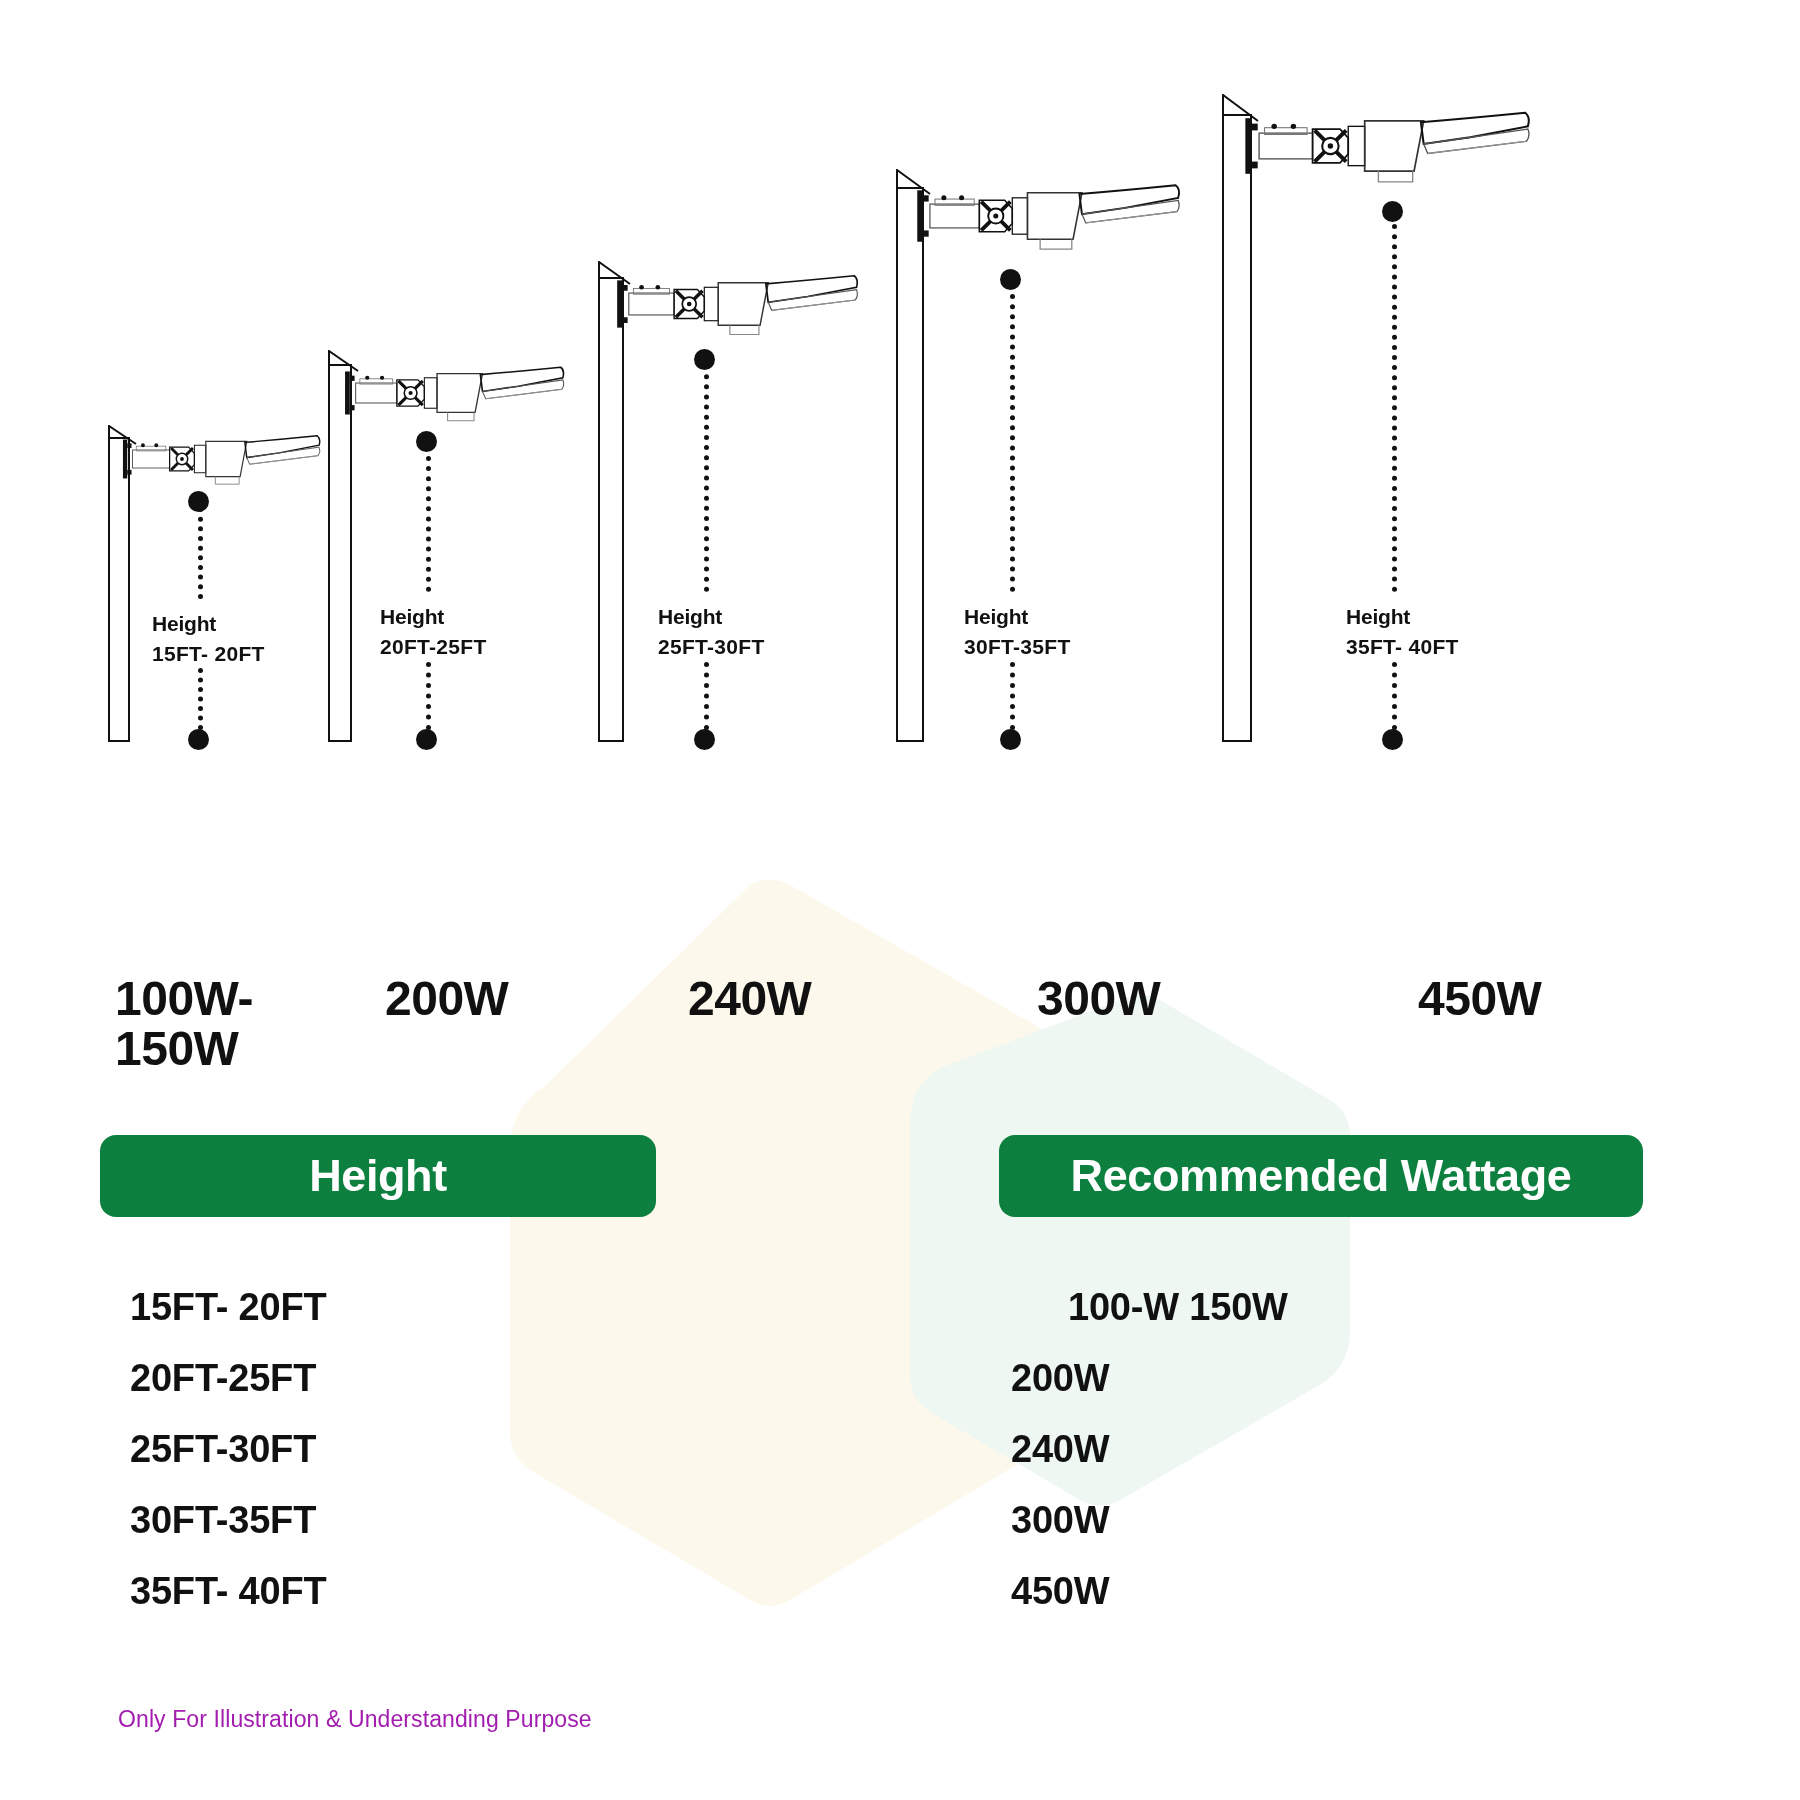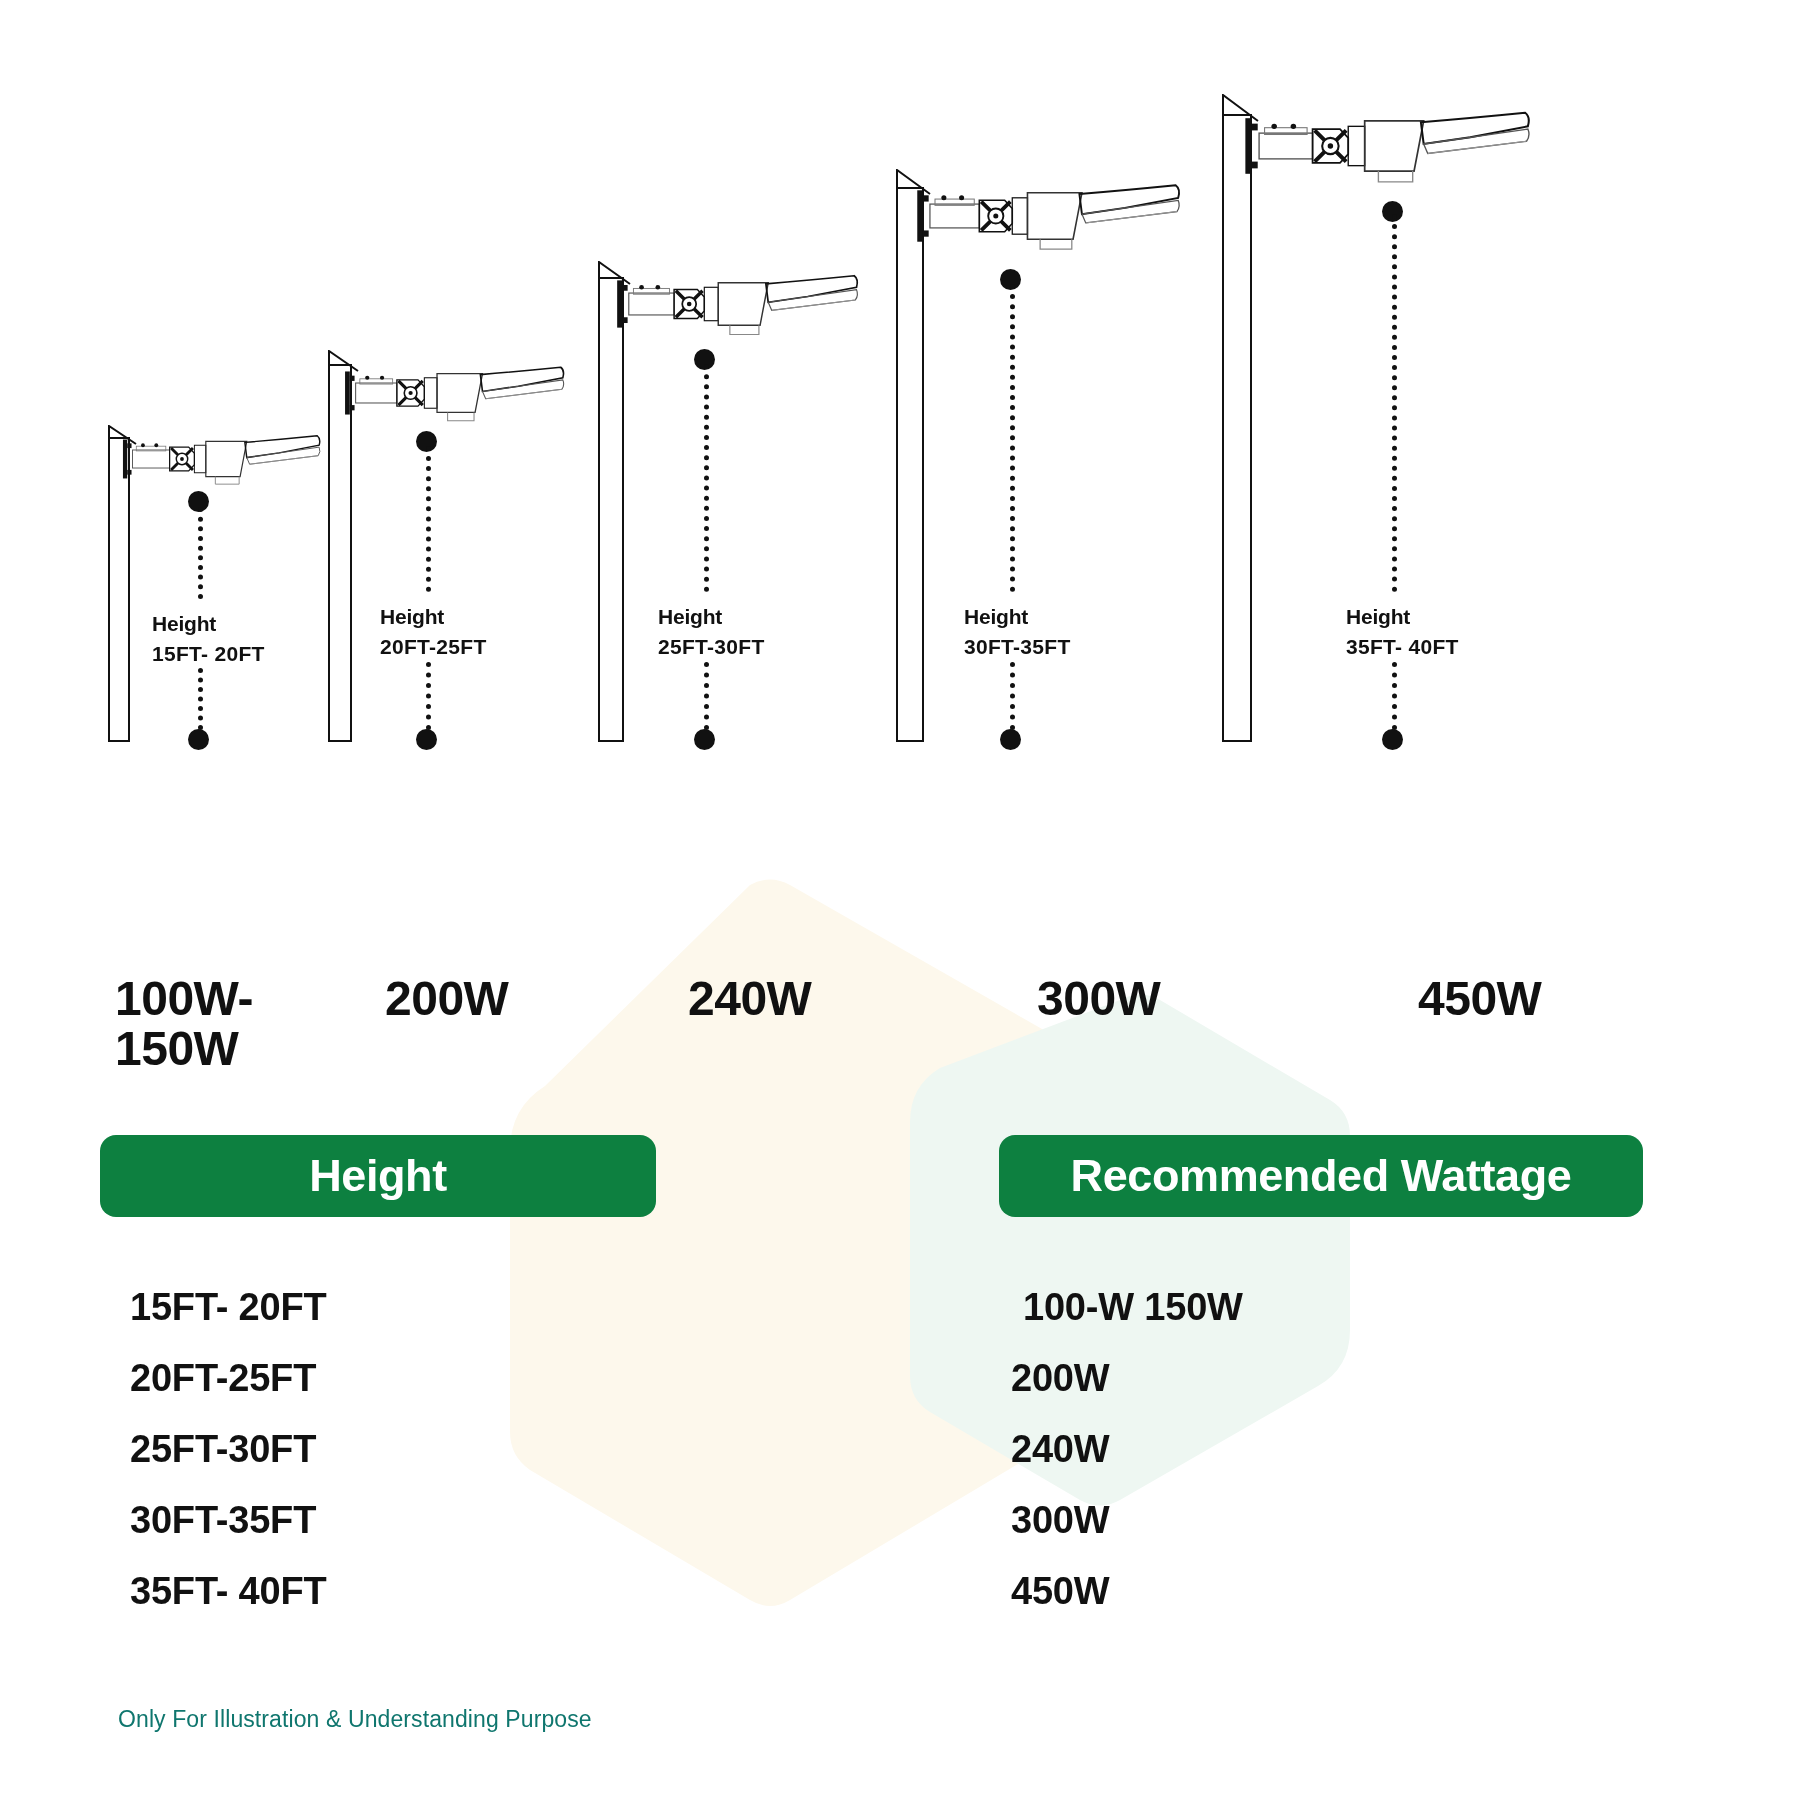--- a/index.html
+++ b/index.html
@@ -114,21 +114,21 @@
     letter-spacing: -0.2px;
     white-space: nowrap;
   }
 
   
   .footer-note {
     position: absolute;
     left: 118px;
     top: 1706px;
     font-size: 23px;
-    color: #0f766e;
+    color: #a21caf;
     letter-spacing: 0.1px;
   }
 </style>
 </head>
 <body>
 
 <div id="stage">
 
   <svg class="bg-layer" viewBox="0 0 1800 1800" width="1800" height="1800" aria-hidden="true">
     <g>
@@ -349,21 +349,21 @@
   <div class="watt-label" style="left:1418px; top:974px;">450W</div>
 
   <div class="banner" style="left:100px; top:1135px; width:556px; height:82px; background:#0d8040;">
     <span>Height</span>
   </div>
   <div class="banner" style="left:975px; top:1135px; width:644px; height:82px; background:#0d8040;margin-left:24px;">
     <span>Recommended Wattage</span>
   </div>
 
   <div class="cell" style="left:130px; top:1286px;">15FT- 20FT</div>
-  <div class="cell" style="left:1023px; top:1286px;">100-W 150W</div>
+  <div class="cell" style="left:1068px; top:1286px;">100-W 150W</div>
 
   <div class="cell" style="left:130px; top:1357px;">20FT-25FT</div>
   <div class="cell" style="left:1011px; top:1357px;">200W</div>
 
   <div class="cell" style="left:130px; top:1428px;">25FT-30FT</div>
   <div class="cell" style="left:1011px; top:1428px;">240W</div>
 
   <div class="cell" style="left:130px; top:1499px;">30FT-35FT</div>
   <div class="cell" style="left:1011px; top:1499px;">300W</div>
 

